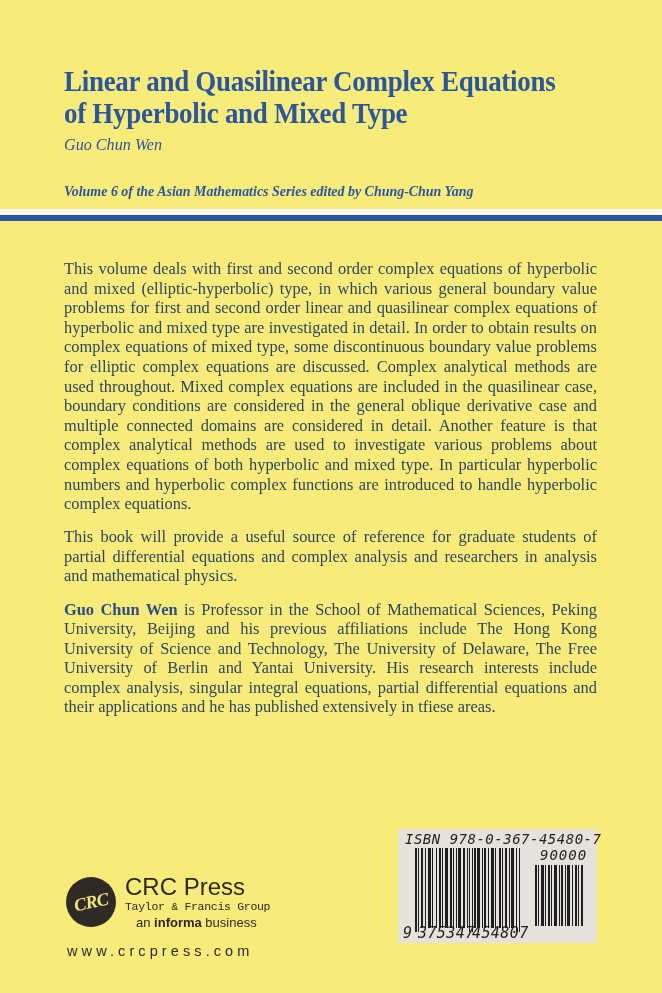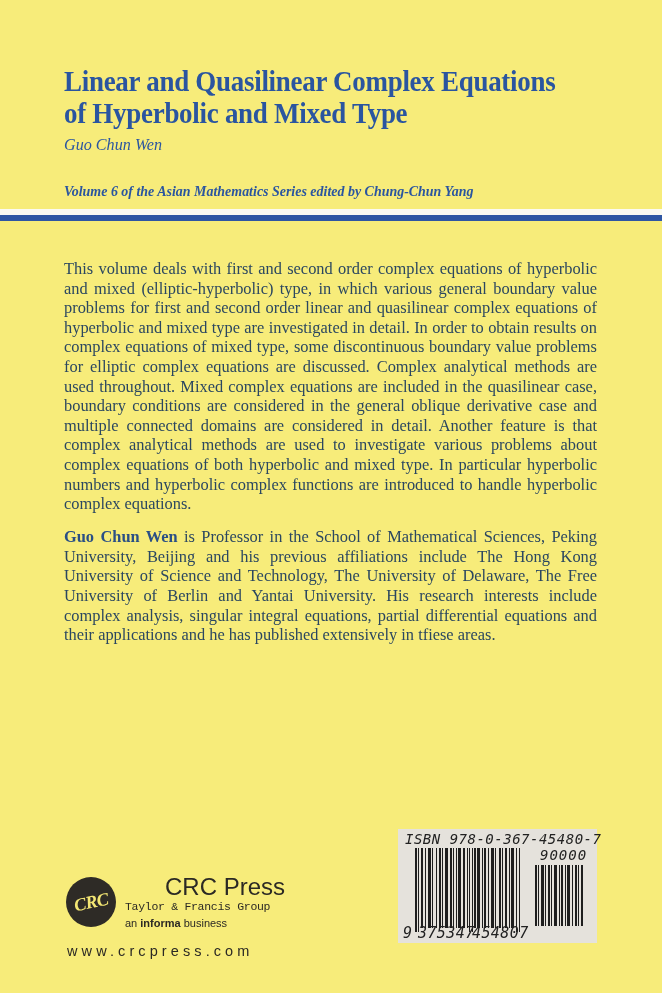--- a/index.html
+++ b/index.html
@@ -56,32 +56,32 @@
     display: flex; align-items: center; justify-content: center;
   }
   .logo-circle span {
     color: #F3E673; font-style: italic; font-weight: bold;
     font-size: 18px; letter-spacing: -0.5px;
     transform: rotate(-12deg);
   }
   .press-name {
     left: 125px; top: 874px;
     font-family: "Liberation Sans", "DejaVu Sans", sans-serif;
-    font-size: 24px; line-height: 26px; color: #2B2924; margin-left: 40px;
+    font-size: 24px; line-height: 26px; color: #2B2924;
   }
   .press-group {
     left: 125px; top: 900px;
     font-family: Liberation Mono, monospace;
     font-size: 11.5px; line-height: 14px; color: #2B2924;
     letter-spacing: -0.3px;
   }
   .press-business {
-    left: 125px; top: 916px;
+    left: 136px; top: 916px;
     font-family: "Liberation Sans", "DejaVu Sans", sans-serif;
-    font-size: 11px; line-height: 14px; color: #2B2924;
+    font-size: 13px; line-height: 14px; color: #2B2924;
   }
   .press-business b { font-weight: bold; }
   .press-url {
     left: 67px; top: 931px;
     font-family: "Liberation Sans", "DejaVu Sans", sans-serif;
     font-size: 14.5px; line-height: 17px; color: #2B2924;
     letter-spacing: 4.1px;
     margin-top: 12px;
   }
 
@@ -108,20 +108,21 @@
   <div>Linear and Quasilinear Complex Equations</div>
   <div>of Hyperbolic and Mixed Type</div>
 </div>
 <div class="abs author">Guo Chun Wen</div>
 <div class="abs series">Volume 6 of the Asian Mathematics Series edited by Chung-Chun Yang</div>
 <div class="abs rule-white"></div>
 <div class="abs rule-blue"></div>
 
 <div class="abs body-text">
   <p>This volume deals with first and second order complex equations of hyperbolic and mixed (elliptic-hyperbolic) type, in which various general boundary value problems for first and second order linear and quasilinear complex equations of hyperbolic and mixed type are investigated in detail. In order to obtain results on complex equations of mixed type, some discontinuous boundary value problems for elliptic complex equations are discussed. Complex analytical methods are used throughout. Mixed complex equations are included in the quasilinear case, boundary conditions are considered in the general oblique derivative case and multiple connected domains are considered in detail. Another feature is that complex analytical methods are used to investigate various problems about complex equations of both hyperbolic and mixed type. In particular hyperbolic numbers and hyperbolic complex functions are introduced to handle hyperbolic complex equations.</p>
+  <p>This book will provide a useful source of reference for graduate students of partial differential equations and complex analysis and researchers in analysis and mathematical physics.</p>
   <p><b>Guo Chun Wen</b><span> is Professor in the School of Mathematical Sciences, Peking University, Beijing and his previous affiliations include The Hong Kong University of Science and Technology, The University of Delaware, The Free University of Berlin and Yantai University. His research interests include complex analysis, singular integral equations, partial differential equations and their applications and he has published extensively in tfiese areas.</span></p>
 </div>
 
 <div class="abs logo-circle">
   <span>CRC</span>
 </div>
 <div class="abs press-name">CRC Press</div>
 <div class="abs press-group">Taylor &amp; Francis Group</div>
 <div class="abs press-business"><span>an </span><b>informa</b><span> business</span></div>
 <div class="abs press-url">www.crcpress.com</div>

